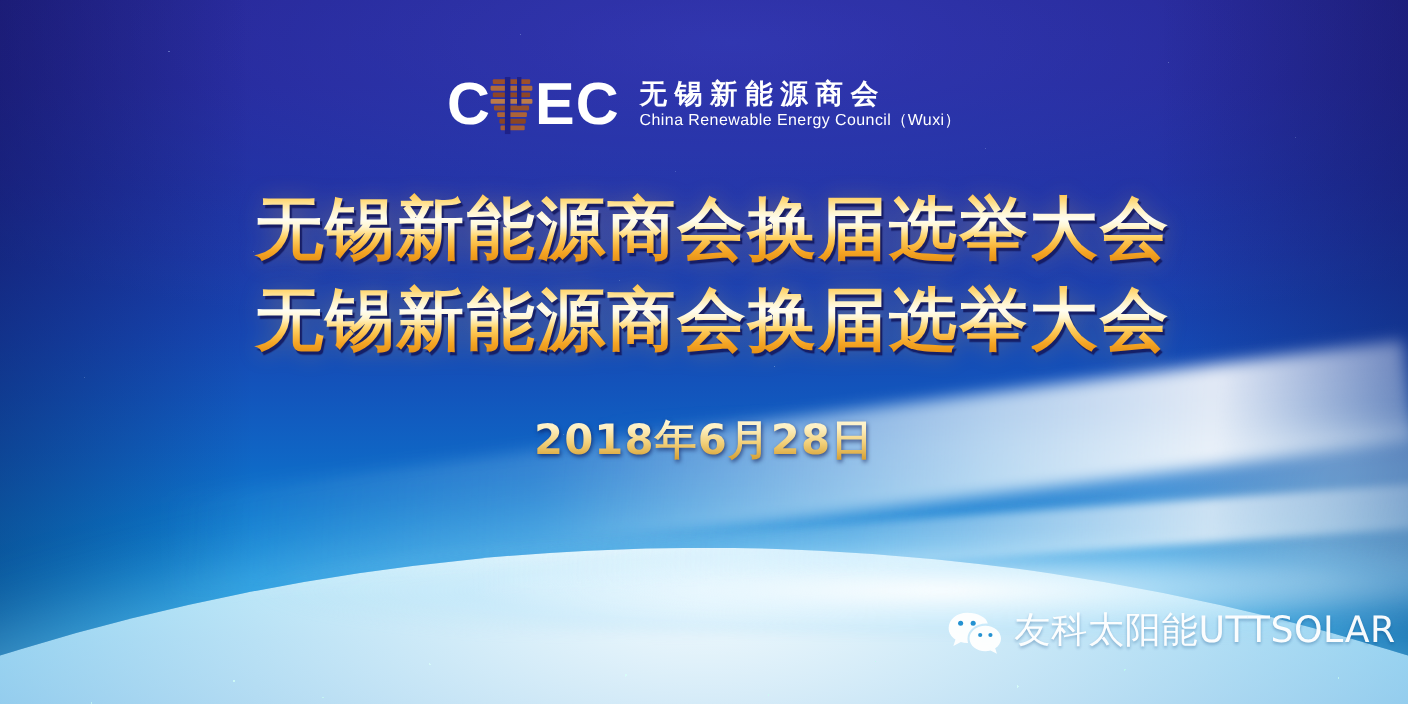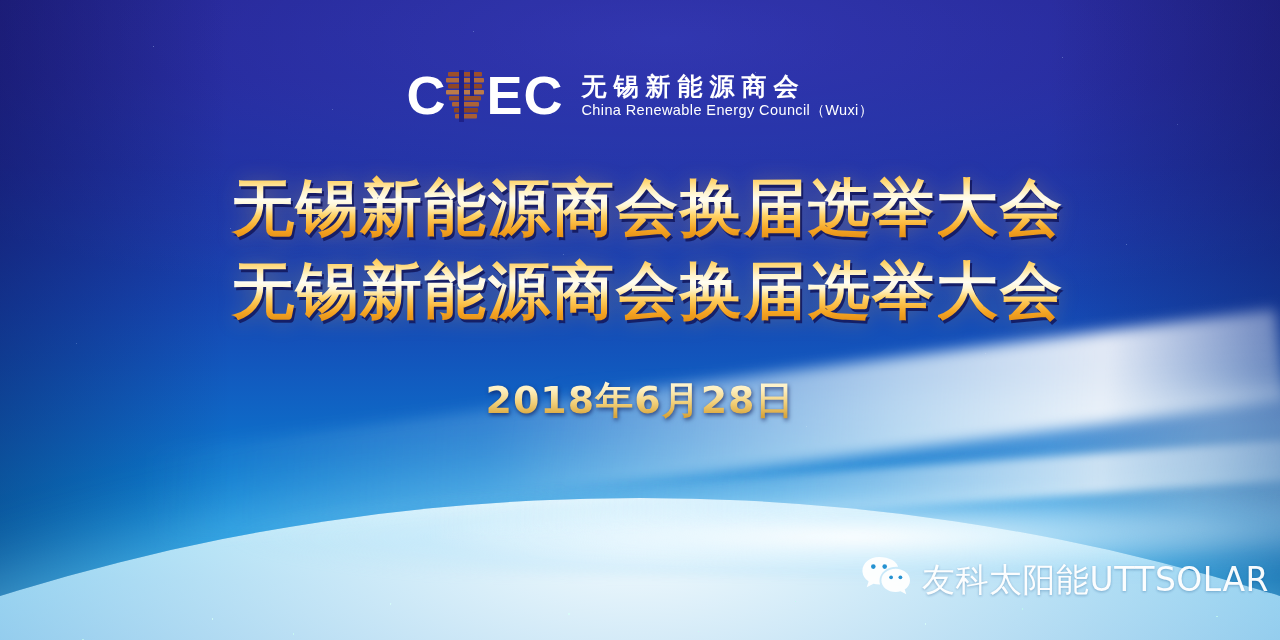--- a/index.html
+++ b/index.html
@@ -263,21 +263,21 @@
     background:linear-gradient(180deg,#fff8e0 0%, #fdf0c2 28%, #f2d07a 54%, #d9a63c 80%, #c9902a 100%);
     -webkit-background-clip:text;background-clip:text;
     color:transparent;-webkit-text-fill-color:transparent;
     filter:drop-shadow(1px 2px 2px rgba(10,20,80,.65));
     font-family:"DejaVu Sans","Liberation Sans",sans-serif;
   }
 
   
   .watermark{
     position:absolute;left:861px;top:556px;
-    display:flex;align-items:center;gap:11px;
+    display:flex;align-items:flex-start;gap:11px;
     opacity:.96;
   }
   .wm-text{
     color:#ffffff;
     font-size:33px;
     letter-spacing:.5px;
     line-height:1;
     white-space:nowrap;
     text-shadow:0 1px 3px rgba(0,60,120,.35);
     font-family:"DejaVu Sans","Liberation Sans",sans-serif;

